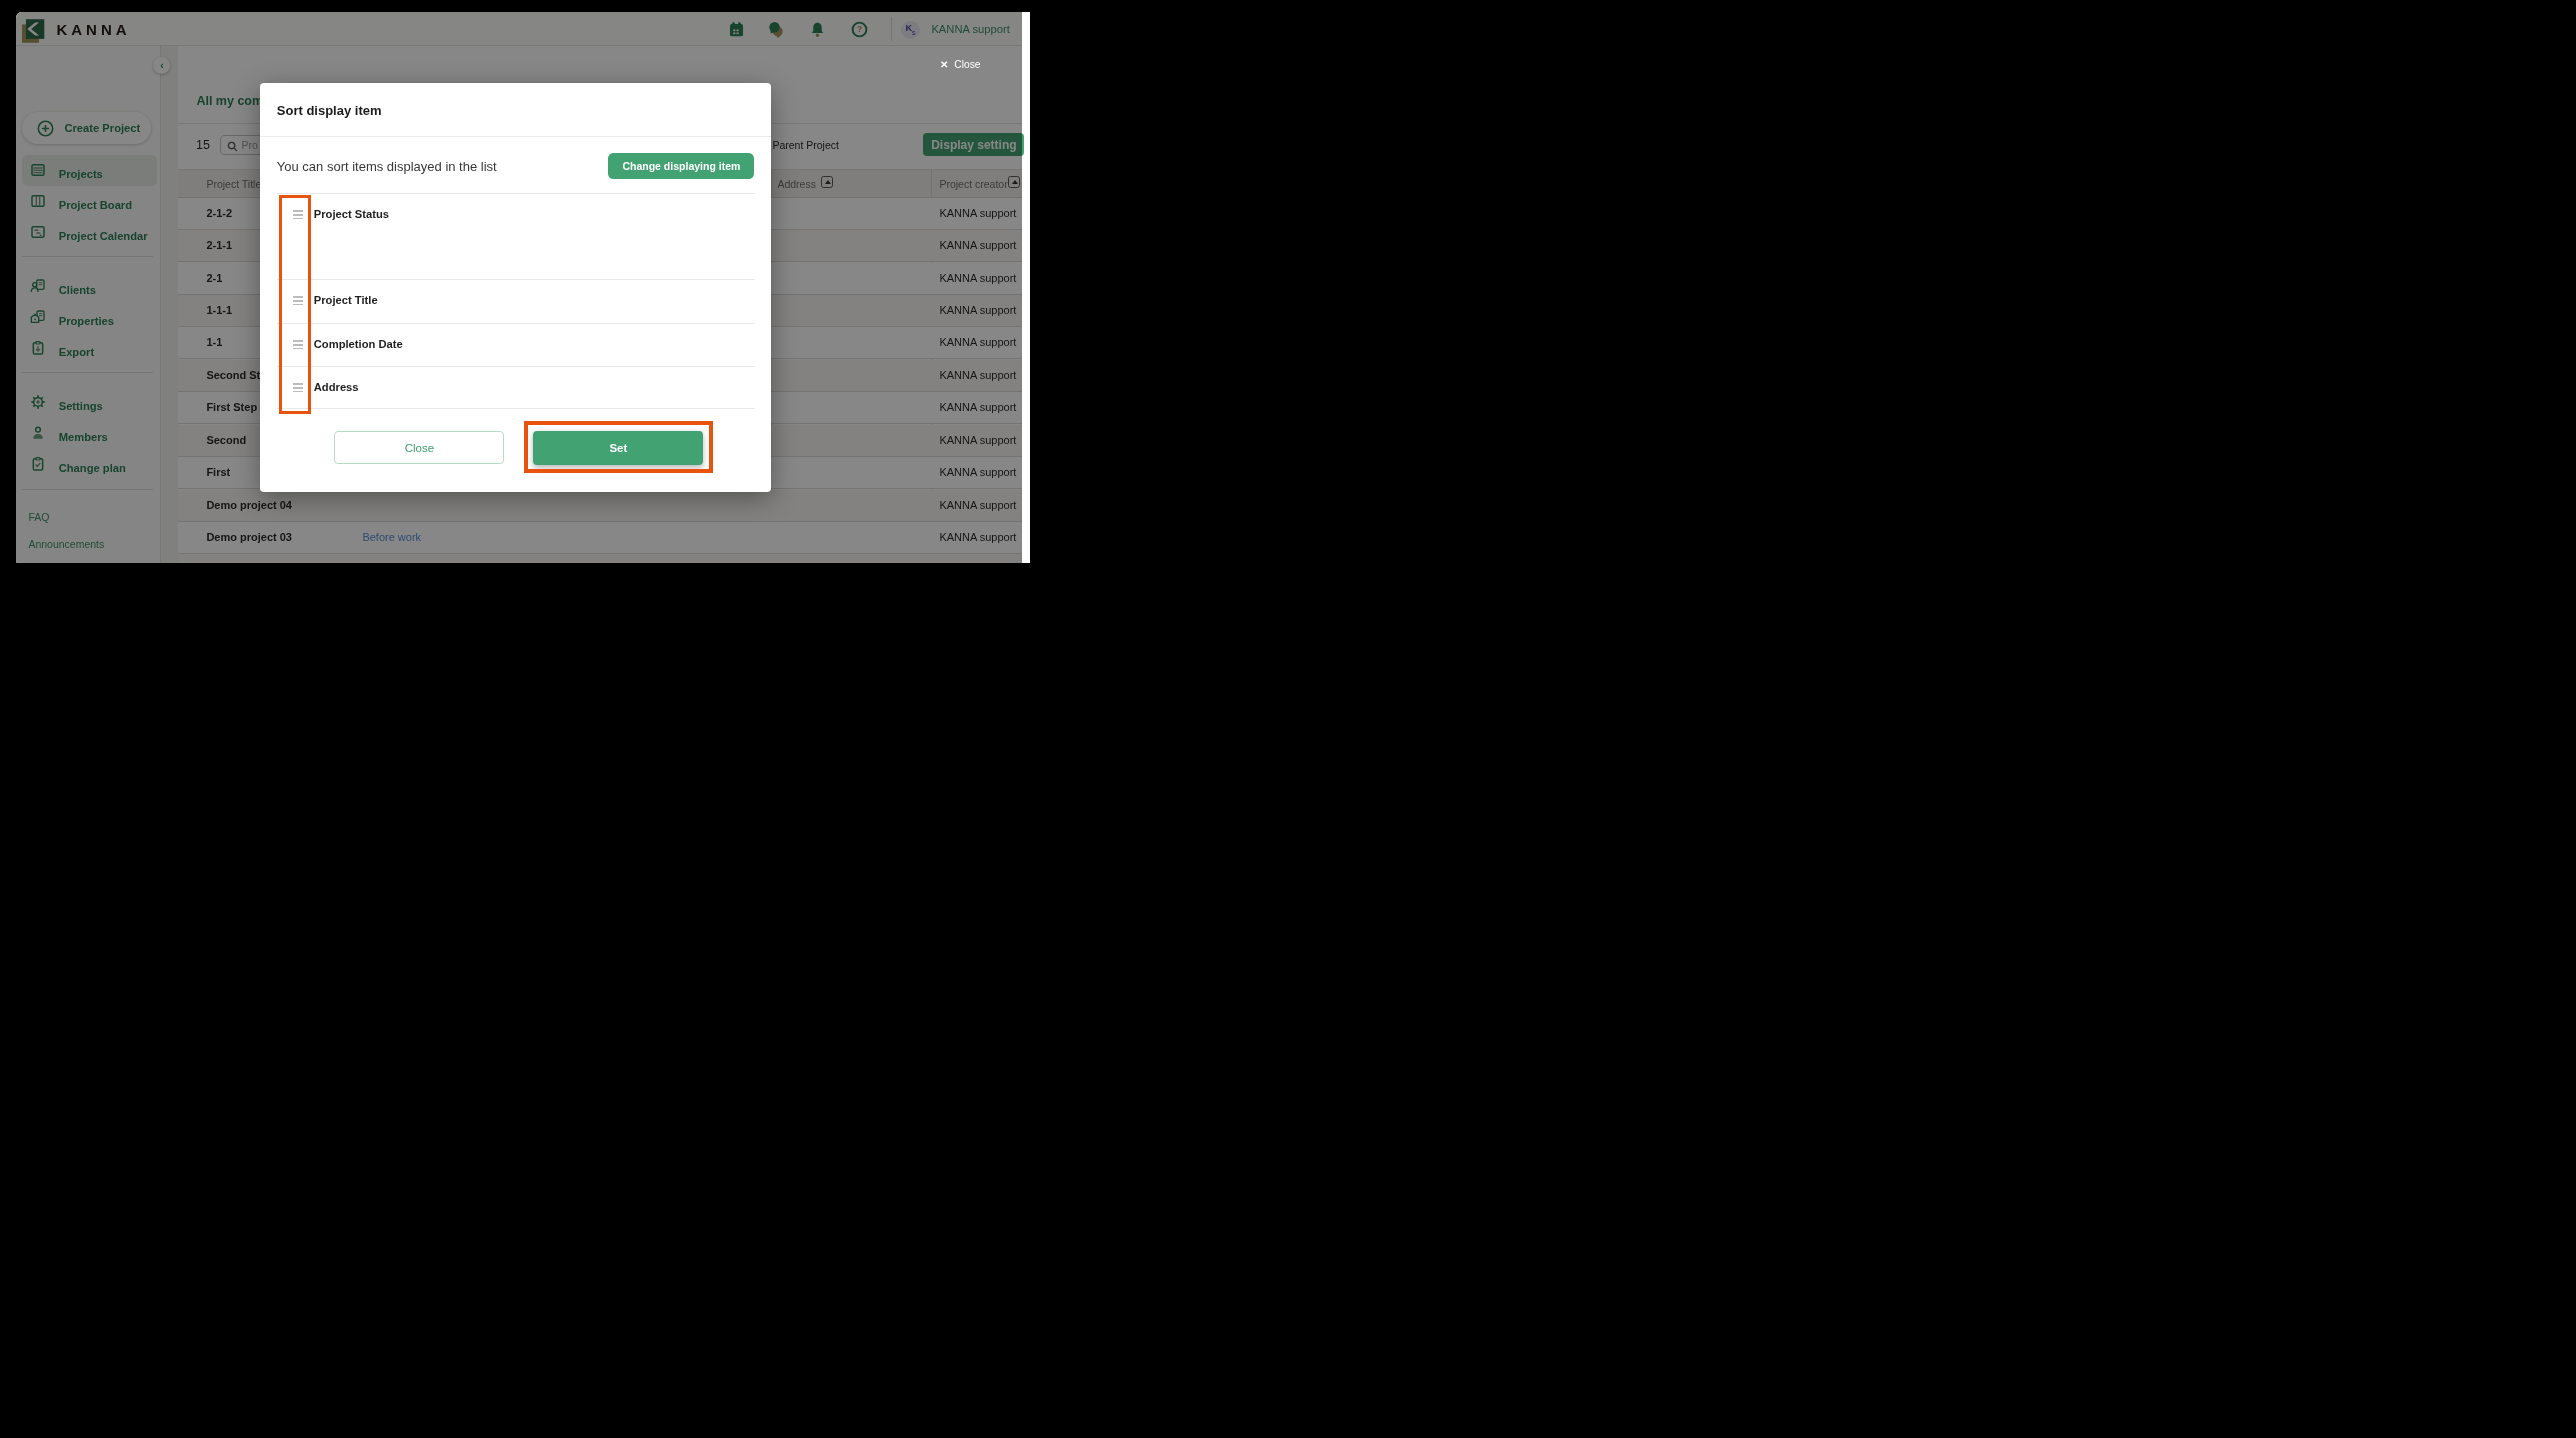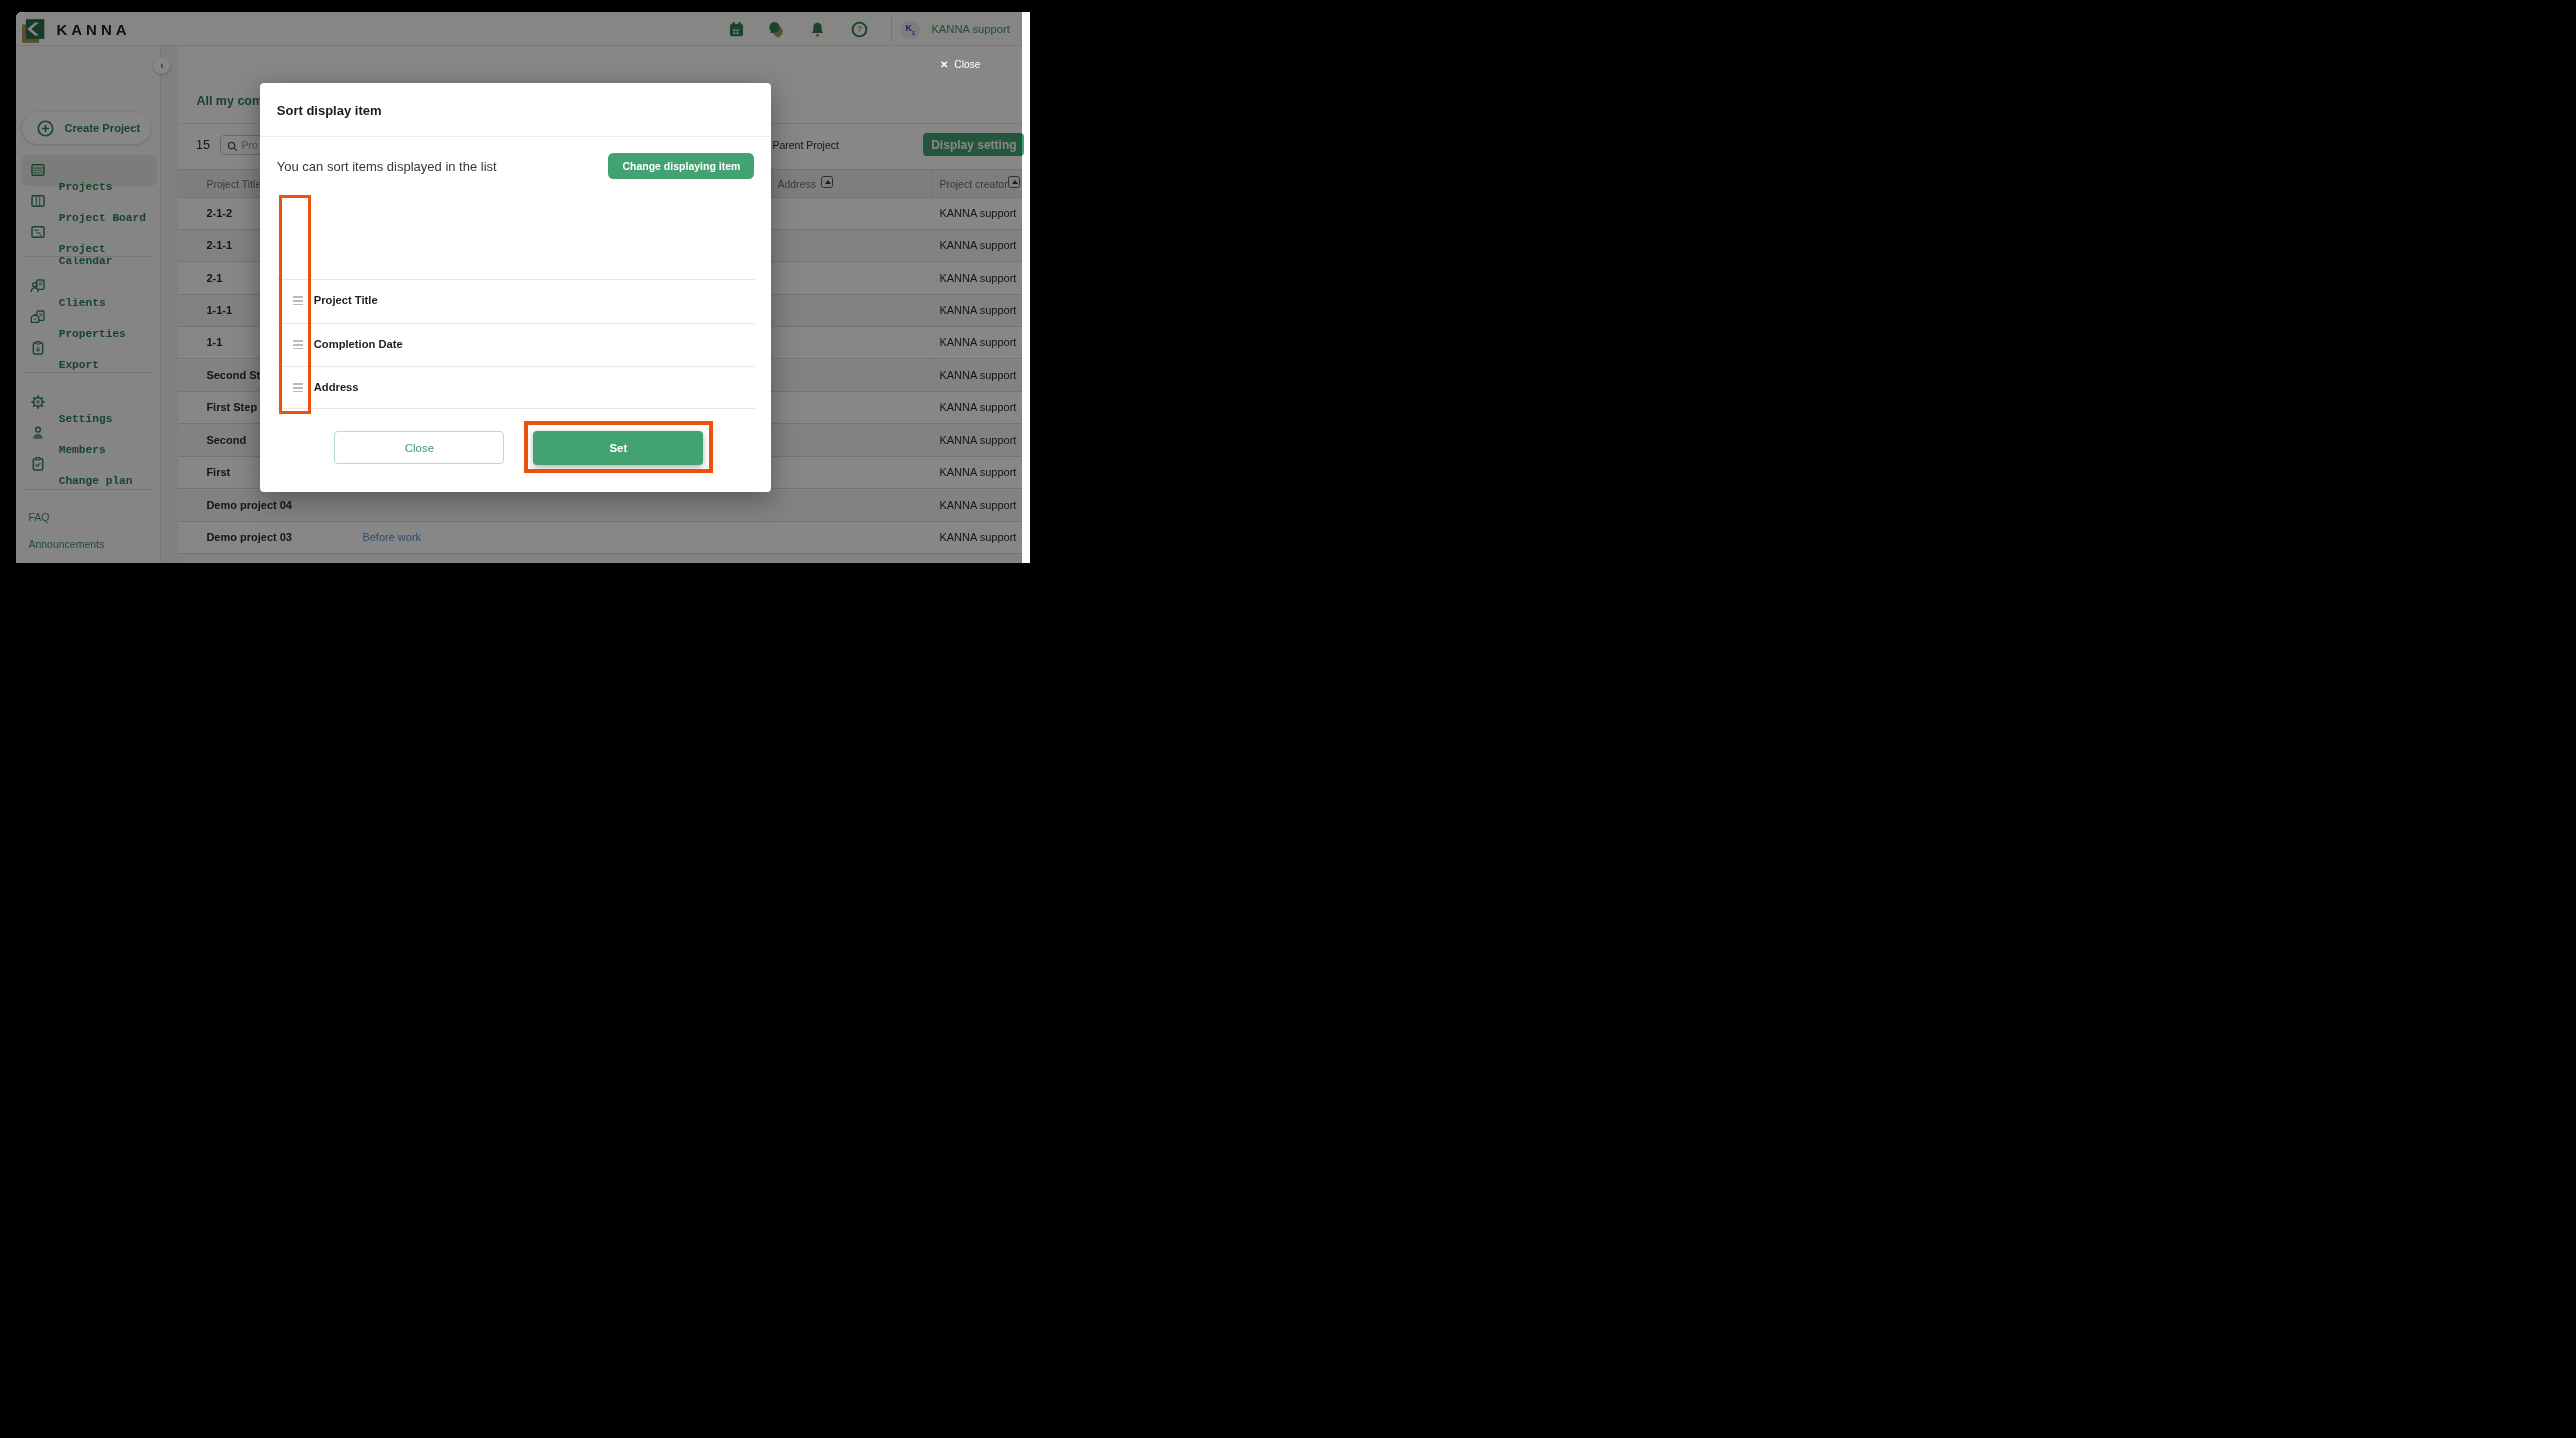--- a/index.html
+++ b/index.html
@@ -28,21 +28,21 @@
   .collapse-btn { position:absolute; left:137px; top:45px; width:17px; height:17px; border-radius:50%;
                   background:#fff; box-shadow:0 0.7px 2.6px rgba(0,0,0,.28); z-index:4; text-align:center;
                   line-height:16px; font-size:10.5px; font-weight:700; color:#2E8156; cursor:pointer; }
   .create-btn { position:absolute; left:6px; top:66px; width:129px; height:32px; border-radius:16.4px;
                 background:#FFFFFF; box-shadow:0 0.7px 3.3px rgba(0,0,0,.22); cursor:pointer; }
   .create-btn .lbl { position:absolute; left:42px; top:10px; font-size:11.2px; font-weight:700; color:#2E8156; }
   .create-btn svg { position:absolute; left:15px; top:8px; }
   .nav-item { position:absolute; left:5.3px; width:135px; height:31px; border-radius:5.3px; cursor:pointer; }
   .nav-item.active { background:#E8EDE8; }
   .nav-item .ico { position:absolute; left:8.5px; top:7.2px; width:16px; height:16px; }
-  .nav-item .lbl { position:absolute; left:37px; top:26px; font-size:11.2px; font-weight:600; color:#2E8156;font-family:Liberation Mono, monospace; }
+  .nav-item .lbl { position:absolute; left:37px; top:13px; font-size:11.2px; font-weight:600; color:#2E8156; }
   .side-divider { position:absolute; left:5.3px; width:131px; height:0.7px; background:#E0DDD9; }
   .foot-link { position:absolute; left:12px; height:13px; font-size:10.5px; color:#3E9065; cursor:pointer; }
 
   
   .content { position:absolute; left:145px; top:34px; width:861px; height:518px; background:#F2F1EE; }
   .card { position:absolute; left:17px; top:0; width:844px; height:518px; background:#FFFFFF; }
   .view-title { position:absolute; left:18px; top:48px; font-size:12.5px; font-weight:700; color:#2E8156; cursor:pointer; }
   .view-title-caret { position:absolute; left:195px; top:52px; }
   .title-divider { position:absolute; left:0; top:77px; width:844px; height:0.7px; background:#E6E4E1; }
   .page-size { position:absolute; left:8.5px; top:92px; width:23px; font-size:12.5px; color:#2B2B2B; text-align:right; cursor:pointer; }
@@ -364,20 +364,28 @@
   <div class="overlay-close">
     <span class="x">✕</span><span>Close</span>
   </div>
 
   <div class="modal">
     <div class="modal-title">Sort display item</div>
     <div class="modal-head-divider"></div>
     <div class="modal-subtitle">You can sort items displayed in the list</div>
     <button class="change-btn">Change displaying item</button>
 
+    <div class="sort-item" style="top:110px;">
+      <span class="drag-handle">
+            <i></i>
+            <i></i>
+            <i></i>
+          </span>
+      <span class="lbl">Project Status</span>
+    </div>
     <div class="sort-item" style="top:196px;">
       <span class="drag-handle">
             <i></i>
             <i></i>
             <i></i>
           </span>
       <span class="lbl">Project Title</span>
     </div>
     <div class="sort-item" style="top:240px;">
       <span class="drag-handle">

